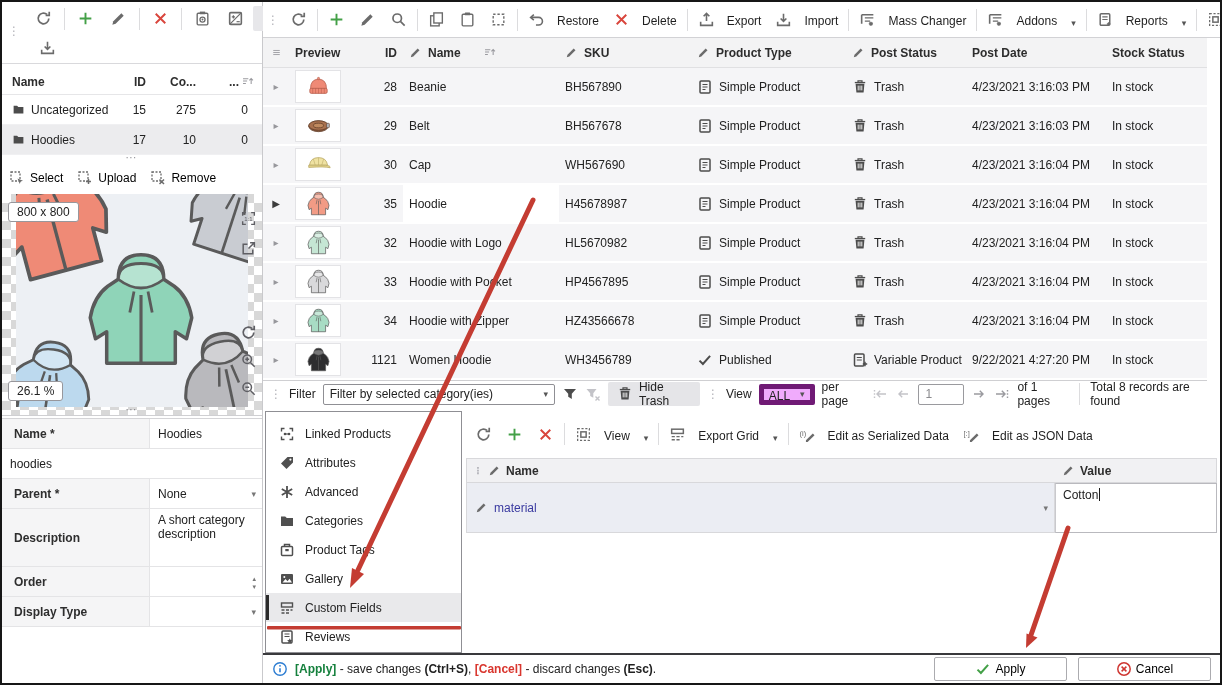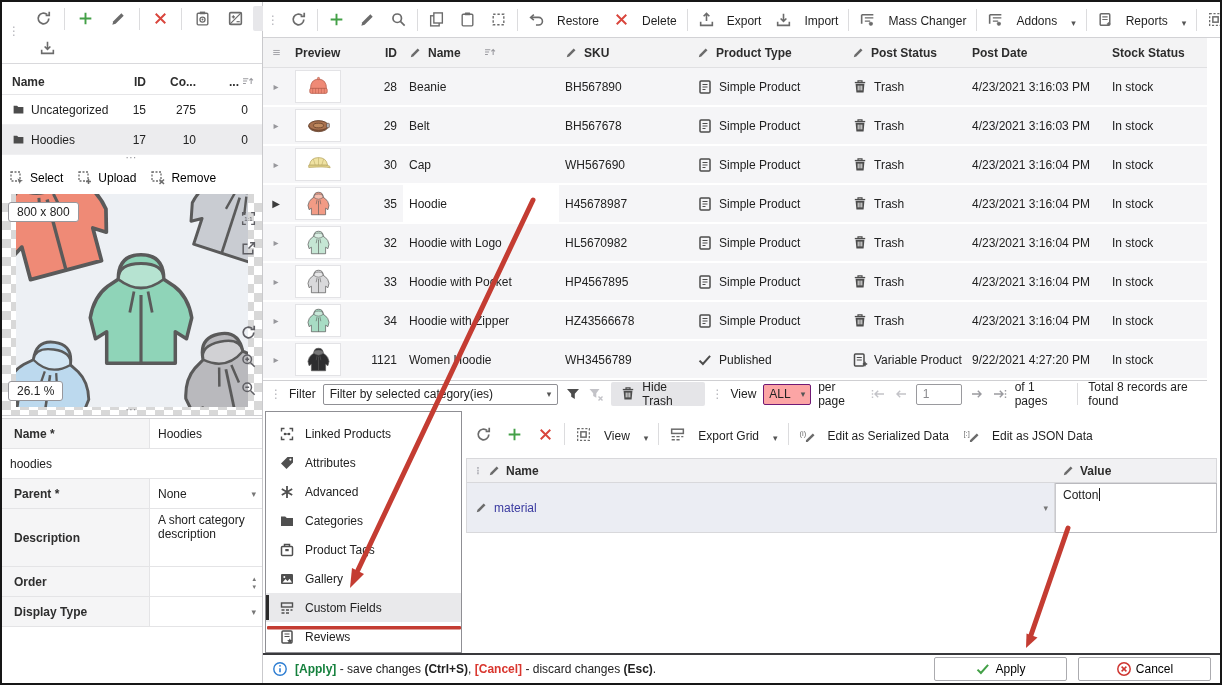--- a/index.html
+++ b/index.html
@@ -56,21 +56,21 @@
 .cell{padding:0 6px;display:flex;align-items:center;gap:6px;min-width:0;white-space:nowrap;overflow:hidden}
 .cell.right{justify-content:flex-end}
 .cell.exp{justify-content:center;color:#97979c;font-size:10px;padding:0}
 .cell.hl{background:#fff}
 .thumbbox{width:46px;height:33px;background:#fff;border:1px solid #e3e3e6;display:flex;align-items:center;justify-content:center;margin:auto}
 .thumbbox svg{width:29px;height:29px}
 
 #filter-bar{position:absolute;left:261px;top:379px;right:0;height:26px;display:flex;align-items:center;gap:7px;padding:0 7px;background:#fff}
 .fcombo{width:250px;height:21px;border:1px solid #8f8f94;border-radius:2px;display:flex;align-items:center;justify-content:space-between;padding:0 6px;background:#fff}
 .hide-trash{display:flex;gap:6px;align-items:center;background:#e5e5e8;padding:0 9px;height:24px;border-radius:2px}
-.psel{border:1px solid #701a75;border-radius:2px;height:21px;display:flex;align-items:center;padding:0 5px;gap:8px;background:#fca5a5}
+.psel{border:5px solid #701a75;border-radius:2px;height:21px;display:flex;padding:0 5px;gap:8px;background:#f0abfc}
 .pinput{width:46px;height:21px;border:1px solid #9a9a9e;border-radius:2px;color:#8a8a8e;padding:0 6px;font:inherit;background:#fff}
 
 #tabs-panel{position:absolute;left:263px;top:409px;width:197px;height:242px;border:1px solid #8f8f94;background:#fff;padding-top:7px;z-index:2}
 .tab{height:29px;display:flex;align-items:center;gap:10px;padding:0 13px;position:relative;white-space:nowrap}
 .tab .ic{color:#4f4f4f}
 .tab.sel{background:#e9e9eb}
 .tab.sel::before{content:"";position:absolute;left:0;top:2px;bottom:2px;width:3px;background:#2b2b2b}
 #detail-toolbar{position:absolute;left:466px;top:417px;right:4px;height:30px;display:flex;align-items:center;background:#fff}
 #cf-grid{position:absolute;left:464px;top:456px;right:3px;background:#fff}
 .cf-head{display:grid;grid-template-columns:589px 1fr;height:25px;background:#f1f1f3;border:1px solid #d8d8db;align-items:center;font-weight:700;color:#2d2d2d}

